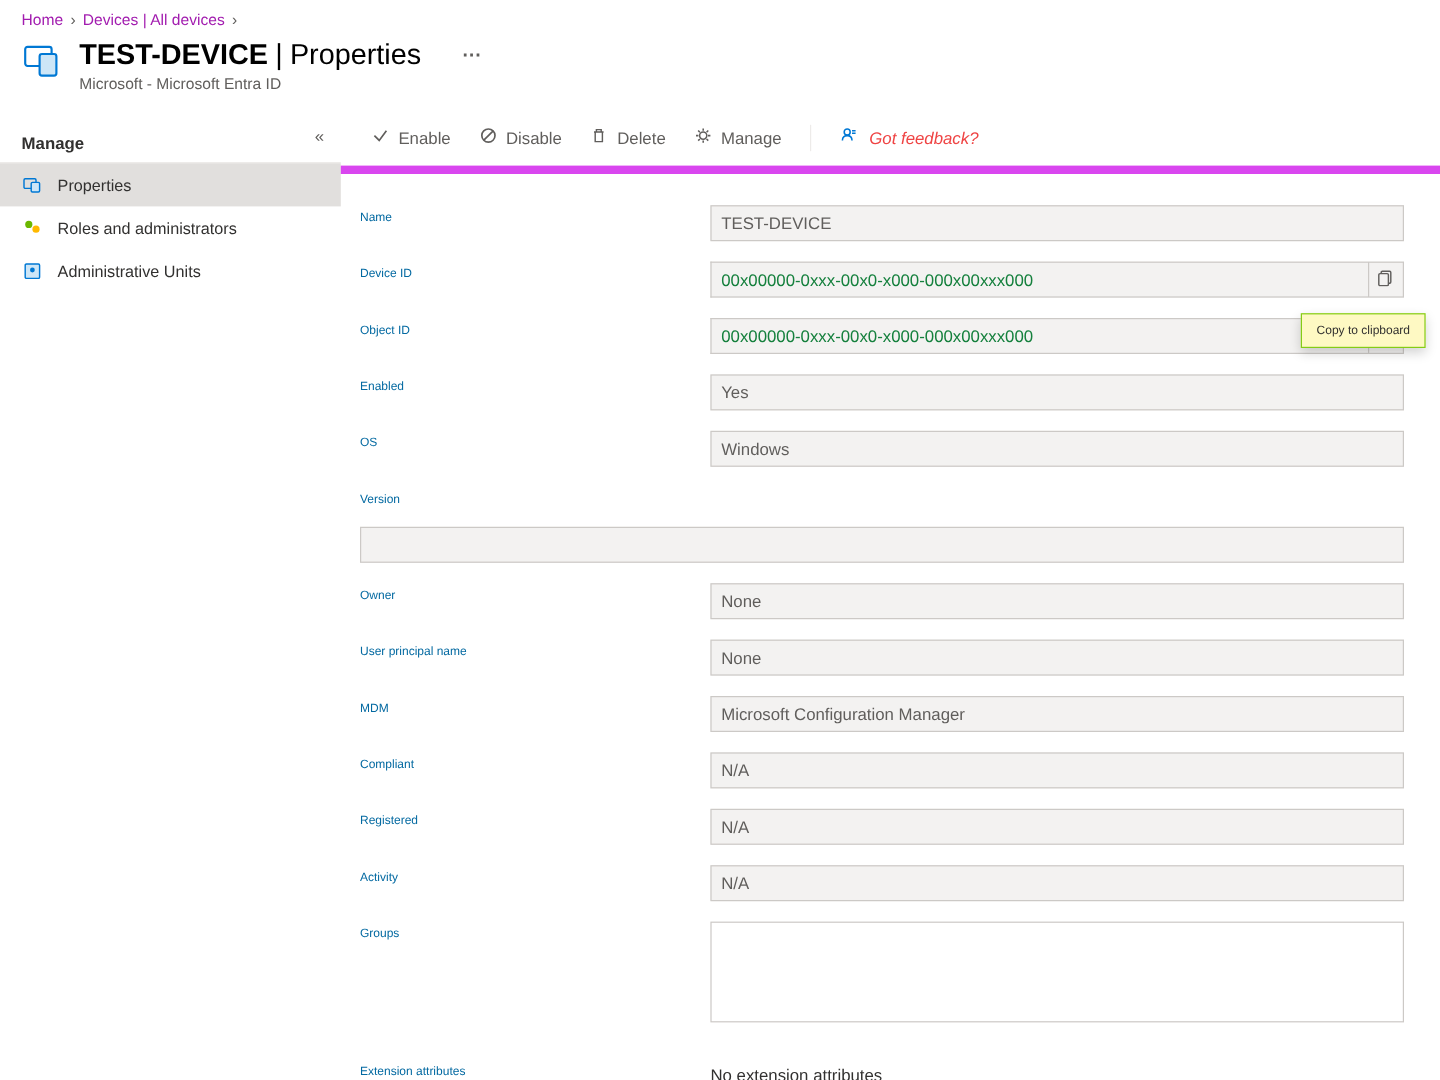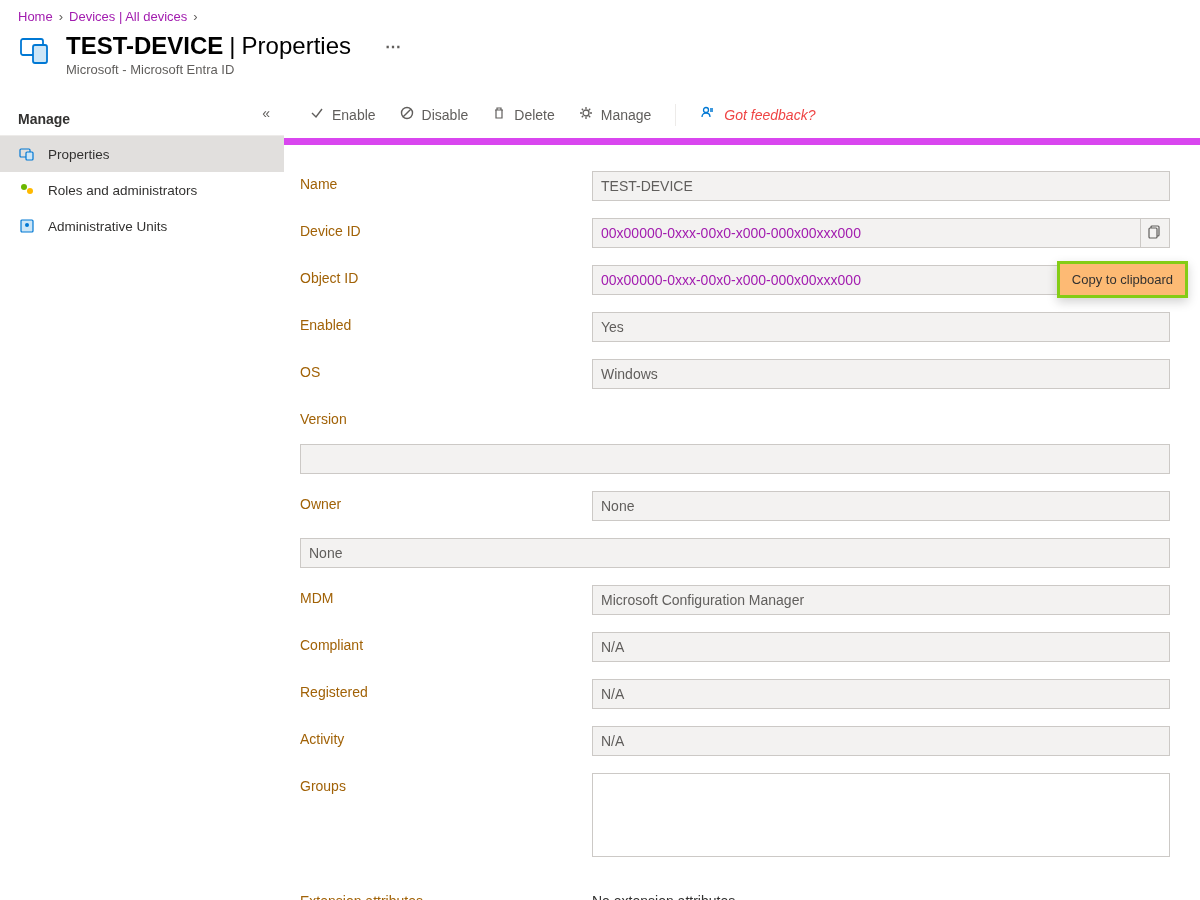--- a/index.html
+++ b/index.html
@@ -146,41 +146,41 @@
     flex-direction: column;
     gap: 17px;
   }
   .form-row {
     display: flex;
     align-items: flex-start;
   }
   .form-label {
     width: 292px;
     flex-shrink: 0;
-    font-size: 14px;
-    color: #a16207;
+    font-size: 10px;
+    color: #0369a1;
     padding-top: 5px;
   }
   .form-value {
     flex: 1;
     min-width: 0;
     position: relative;
   }
   .readonly-input {
     width: 100%;
     border: 1px solid #ccc9c6;
     background: #f3f2f1;
     padding: 5px 8px;
     font-size: 14px;
     color: #605e5c;
     height: 30px;
     font-family: inherit;
   }
   .readonly-input.dark {
-    color: #a21caf;
+    color: #15803d;
   }
   .input-with-copy {
     display: flex;
     align-items: stretch;
     width: 100%;
   }
   .input-with-copy .readonly-input {
     border-right: none;
   }
   .copy-btn {
@@ -202,25 +202,25 @@
     font-size: 14px;
     color: #323130;
     padding-top: 5px;
   }
 
   
   .tooltip {
     position: absolute;
     top: 170px;
     right: 12px;
-    background: #fdba74;
-    border: 3px solid #84cc16;
+    background: #fef9c3;
+    border: 1px solid #84cc16;
     box-shadow: 0 4px 10px rgba(0,0,0,0.18);
     padding: 8px 12px;
-    font-size: 13px;
+    font-size: 10px;
     color: #323130;
     white-space: nowrap;
     z-index: 10;
   }
 </style>
 </head>
 <body>
 
 <div class="breadcrumb">
   <a href="#">Home</a>
@@ -401,20 +401,21 @@
       <div class="form-row">
         <div class="form-value"><input class="readonly-input" readonly="" value="" style=""></div>
       </div>
 
       <div class="form-row">
         <div class="form-label">Owner</div>
         <div class="form-value"><input class="readonly-input" readonly="" value="None" style=""></div>
       </div>
 
       <div class="form-row">
+        <div class="form-label">User principal name</div>
         <div class="form-value"><input class="readonly-input" readonly="" value="None" style=""></div>
       </div>
 
       <div class="form-row">
         <div class="form-label">MDM</div>
         <div class="form-value"><input class="readonly-input" readonly="" value="Microsoft Configuration Manager" style=""></div>
       </div>
 
       <div class="form-row">
         <div class="form-label">Compliant</div>

